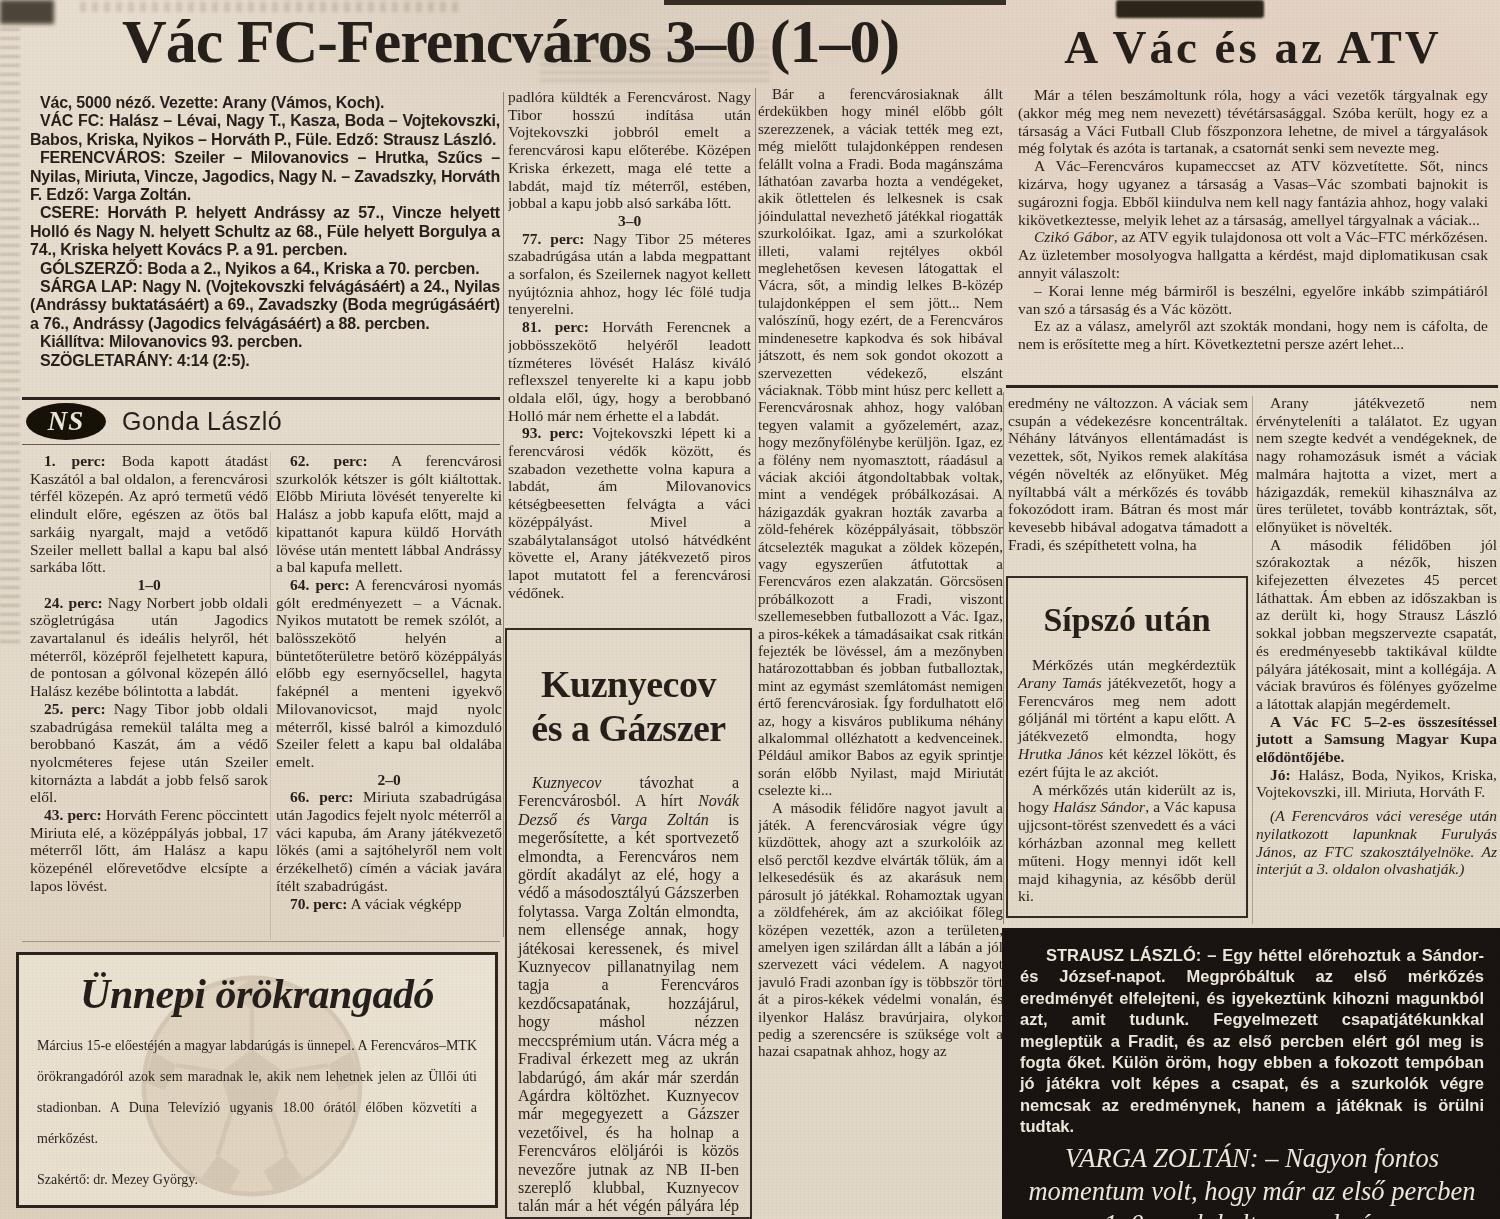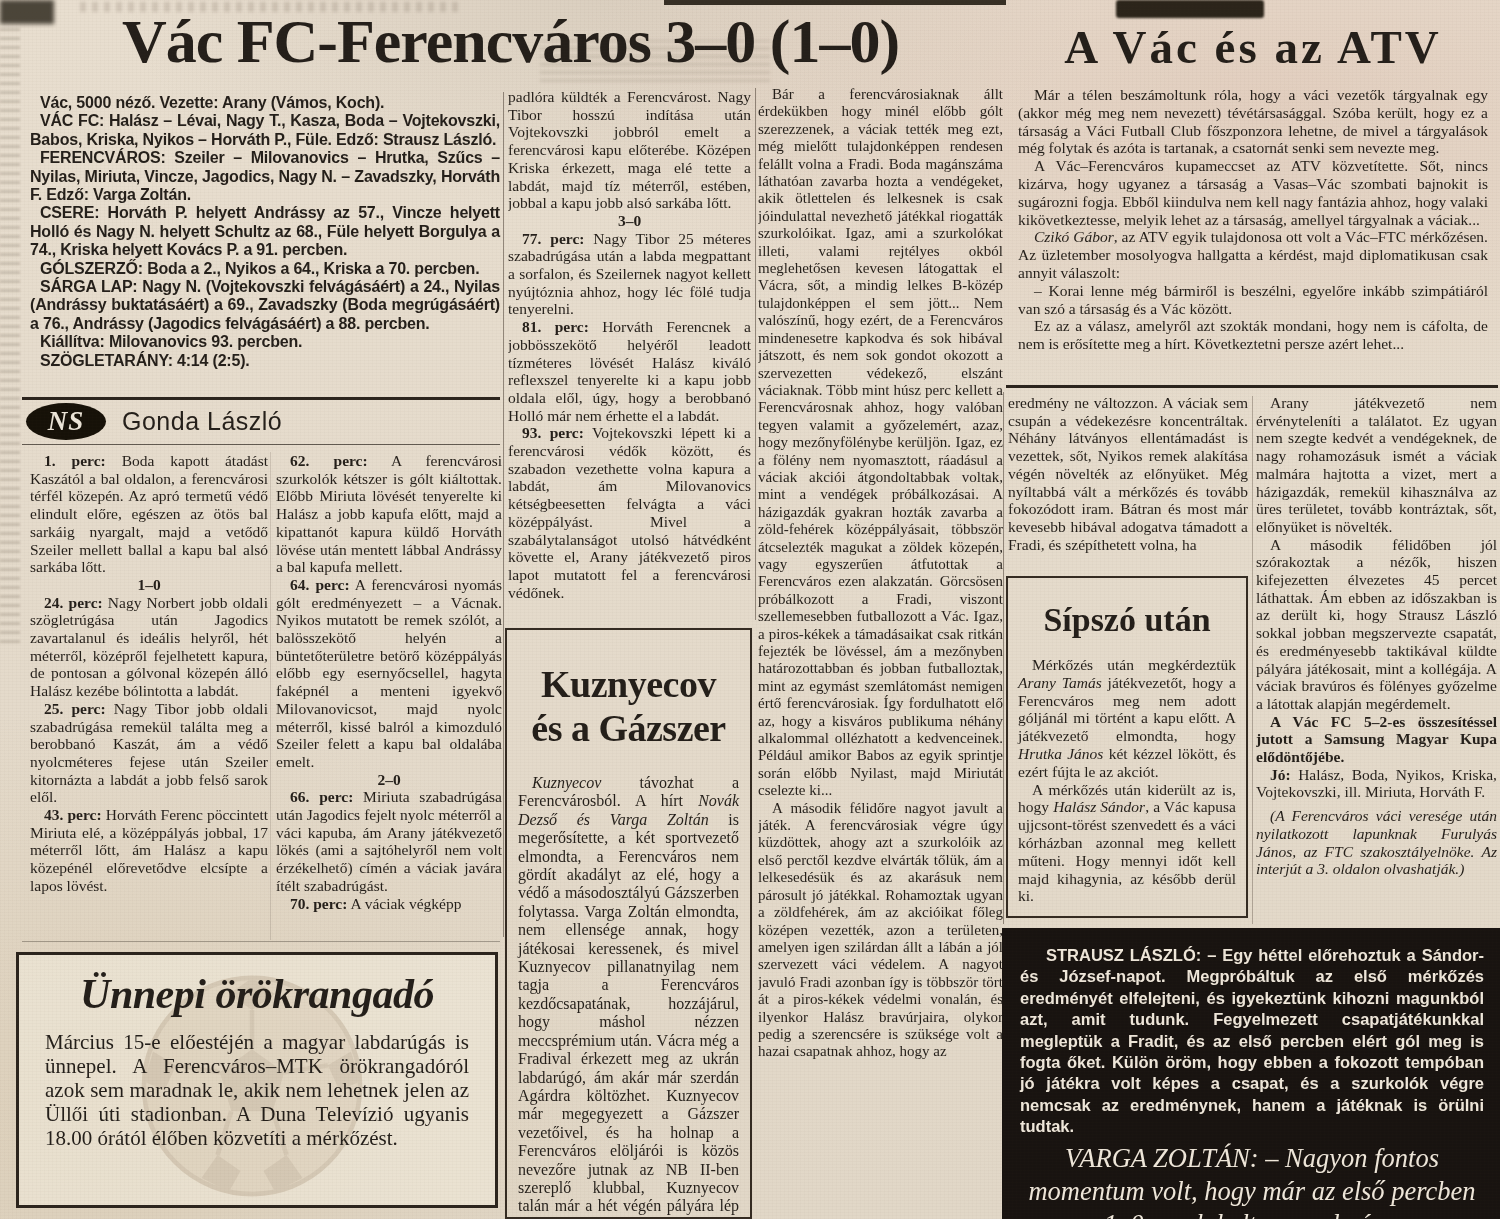--- a/index.html
+++ b/index.html
@@ -51,21 +51,21 @@
     border-bottom:3px solid #2b241d;padding:4px 10px 0 12px;overflow:hidden;}
   #atvbox h2{margin:12px 0 14px;text-align:center;font:700 47px/50px "Liberation Serif",serif;letter-spacing:3px;}
   #atvbox p{margin:0;text-align:justify;font-size:15.5px;line-height:17.8px;text-indent:16px;}
   #sipbox{left:1006px;top:576px;width:242px;height:342px;padding:2px 10px;overflow:hidden;}
   #sipbox h2{margin:22px 0 18px;text-align:center;font:700 34px/36px "Liberation Serif",serif;}
   #sipbox p{margin:0;text-align:justify;font-size:15.5px;line-height:17.8px;text-indent:14px;}
   #dunabox{left:16px;top:952px;width:482px;height:256px;border:3px solid #2b241d;
     background:rgba(243,236,222,.55);padding:8px 18px;overflow:hidden;}
   #dunabox h2{position:relative;margin:8px 0 12px;text-align:center;
     font:italic 700 42px/47px "Liberation Serif",serif;letter-spacing:-.5px;z-index:1;}
-  #dunabox p{position:relative;margin:8px;text-align:justify;font-size:21px;line-height:24px;z-index:1;}
+  #dunabox p{position:relative;margin:0;text-align:justify;font-size:14px;line-height:31px;z-index:1;}
   #dunabox .expert{margin-top:10px;text-align:left;}
   .ball{position:absolute;left:118px;top:16px;opacity:.28;z-index:0;}
   #quotesbox{position:absolute;left:1002px;top:928px;width:498px;height:291px;background:#181310;
     color:#efe7da;box-sizing:border-box;padding:17px 16px 0 18px;overflow:hidden;}
   #quotesbox .strausz{margin:0;font-family:"Liberation Sans",sans-serif;font-weight:700;
     font-size:16.5px;line-height:21.4px;text-align:justify;text-indent:26px;}
   #quotesbox .varga{margin:4px 0 0;font:italic 400 26.5px/33px "Liberation Serif",serif;text-align:center;}
   .blotch{position:absolute;background:#171208;}
   #blotch-tr{left:1116px;top:0;width:148px;height:18px;border-radius:3px;filter:blur(1px);opacity:.9;}
   #blotch-tl{left:0;top:0;width:54px;height:24px;filter:blur(2px);opacity:.75;}
@@ -184,20 +184,21 @@
       <polygon points="50,34 64,44 59,61 41,61 36,44" fill="#a18a6e"></polygon>
       <polygon points="50,3 60,10 50,17 40,10" fill="#a18a6e"></polygon>
       <polygon points="93,35 97,48 88,52 83,41" fill="#a18a6e"></polygon>
       <polygon points="7,35 17,41 12,52 3,48" fill="#a18a6e"></polygon>
       <polygon points="72,90 60,96 55,87 65,80" fill="#a18a6e"></polygon>
       <polygon points="28,90 35,80 45,87 40,96" fill="#a18a6e"></polygon>
       <path d="M50,34 L50,17 M64,44 L83,41 M59,61 L65,80 M41,61 L35,80 M36,44 L17,41" stroke="#a18a6e" stroke-width="2" fill="none"></path>
     </svg>
     <h2><span>Ünnepi örökrangadó</span><br></h2>
     <p>Március 15-e előestéjén a magyar labdarúgás is ünnepel. A Ferencváros–MTK örökrangadóról azok sem maradnak le, akik nem lehetnek jelen az Üllői úti stadionban. A Duna Televízió ugyanis 18.00 órától élőben közvetíti a mérkőzést.</p>
+    <p class="expert">Szakértő: dr. Mezey György.</p>
   </section>
 
   <section id="quotesbox">
     <p class="strausz"><span>STRAUSZ LÁSZLÓ:</span><span> – Egy héttel előrehoztuk a Sándor- és József-napot. Megpróbáltuk az első mérkőzés eredményét elfelejteni, és igyekeztünk kihozni magunkból azt, amit tudunk. Fegyelmezett csapatjátékunkkal megleptük a Fradit, és az első percben elért gól meg is fogta őket. Külön öröm, hogy ebben a fokozott tempóban jó játékra volt képes a csapat, és a szurkolók végre nemcsak az eredménynek, hanem a játéknak is örülni tudtak.</span></p>
     <p class="varga"><span>VARGA ZOLTÁN:</span><span> – Nagyon fontos momentum volt, hogy már az első percben 1–0-ra alakult az eredmény,</span></p>
   </section>
 
 </div>
 
 </body></html>

